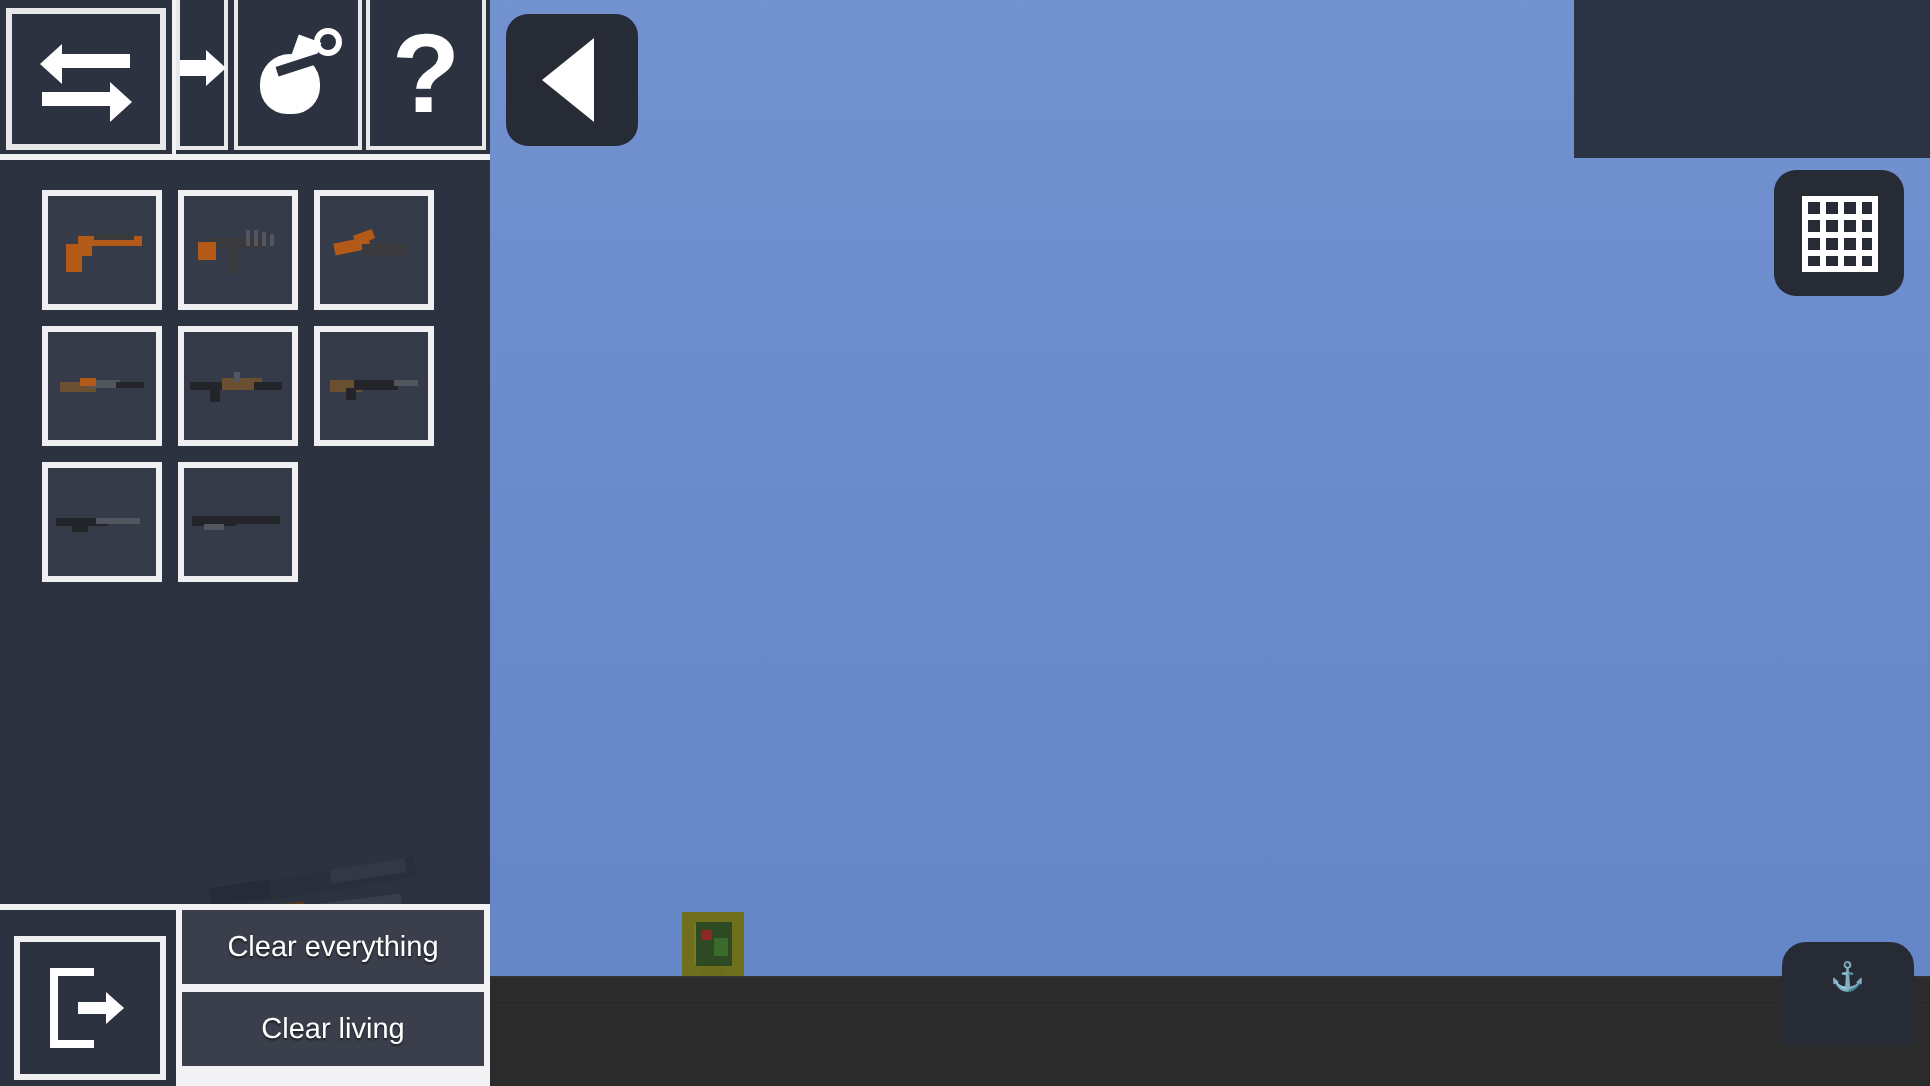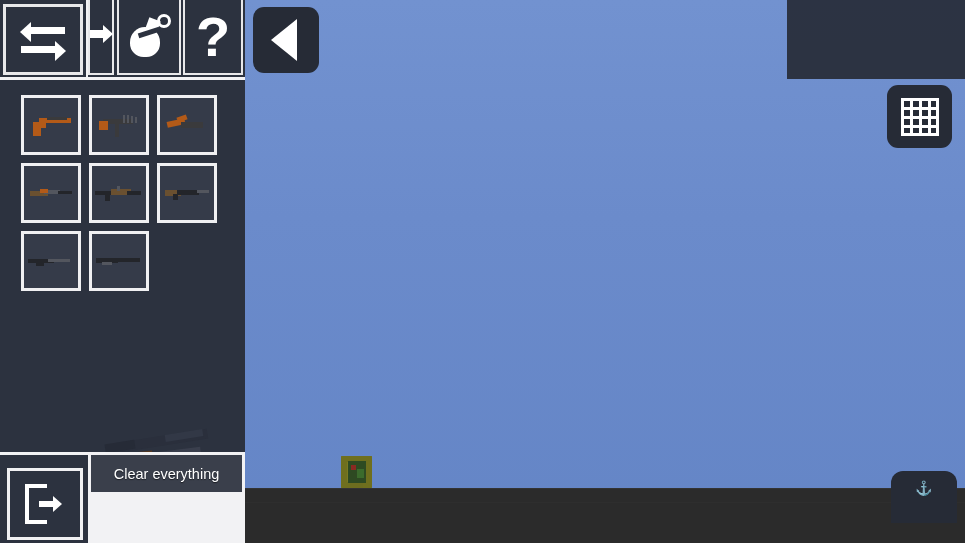--- a/index.html
+++ b/index.html
@@ -277,20 +277,21 @@
     <div id="exit-button">
       <span class="ic-exit">
         <span class="door"></span>
           <span class="shaft"></span>
           <span class="head"></span>
       </span>
     </div>
 
     <div id="clear-group">
       <div class="clear-btn" id="clear-everything">Clear everything</div>
+      <div class="clear-btn" id="clear-living">Clear living</div>
     </div>
   </div>
 
   <div class="hud-btn" id="back-button">
     <span class="ic-back"></span>
   </div>
 
   <div id="top-right-panel">
     
     

